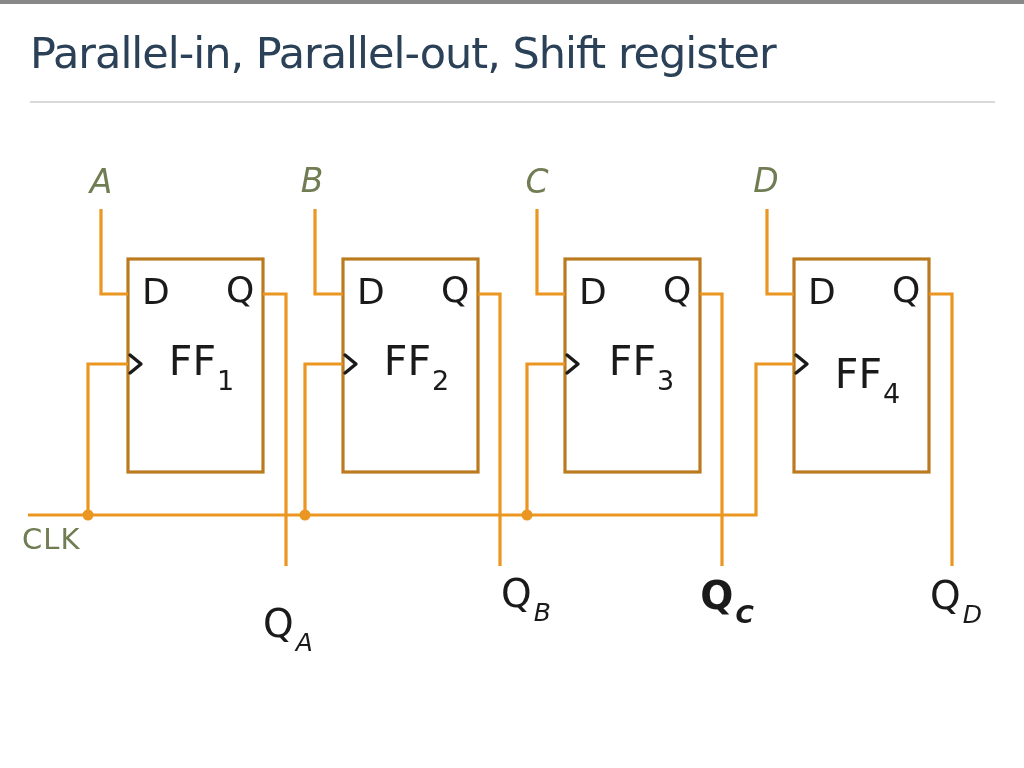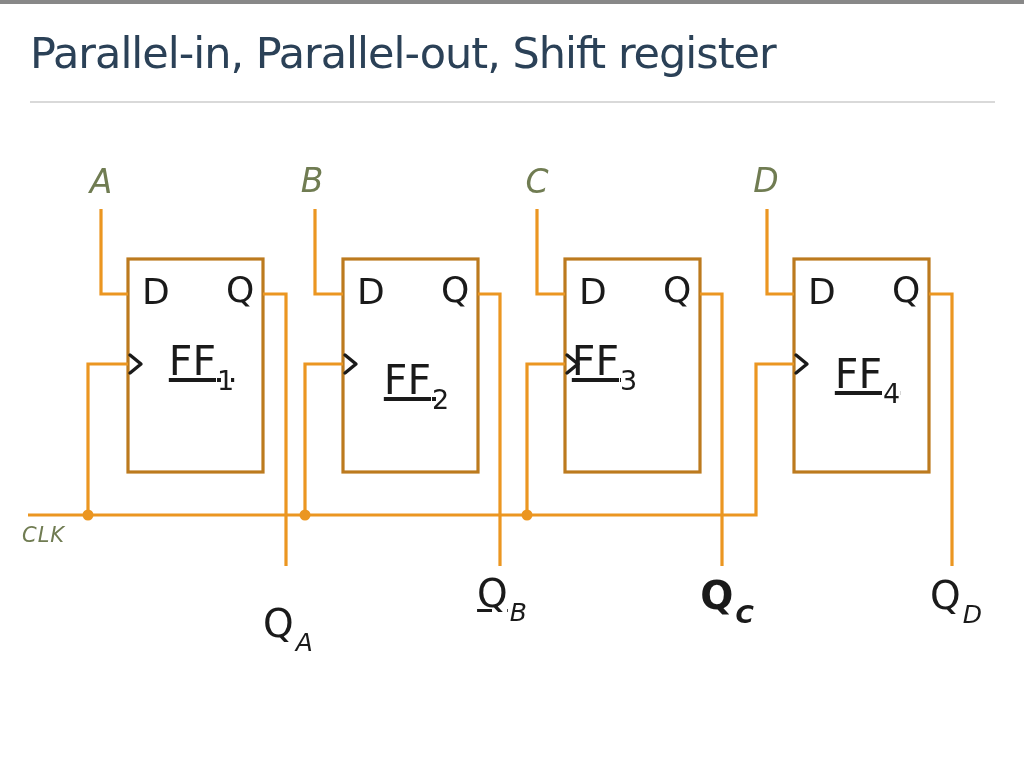--- a/index.html
+++ b/index.html
@@ -21,23 +21,23 @@
     background:var(--divider);
   }
   .diagram{position:absolute;left:0;top:0;width:1024px;height:768px;}
   svg.circuit{position:absolute;left:0;top:0;}
   .wire{stroke:var(--wire);stroke-width:3.2;fill:none;}
   .boxline{stroke:var(--box);stroke-width:3.2;fill:#fff;}
   .dot{fill:var(--wire);stroke:none;}
   .chev{stroke:var(--ink);stroke-width:3.4;fill:none;stroke-linecap:round;stroke-linejoin:round;}
   .lbl{position:absolute;color:var(--ink);line-height:1;}
   .in-lbl{font-size:33px;font-style:italic;color:var(--olive);transform:translateX(-50%);}
-  .clk-lbl{font-size:21px;color:var(--olive);letter-spacing:1px;font-style:italic;}
+  .clk-lbl{font-size:29px;color:var(--olive);letter-spacing:1px;}
   .dq{font-size:36px;}
-  .ffname{font-size:41px;transform:translateX(-50%);white-space:nowrap;text-decoration:underline;}
+  .ffname{font-size:41px;transform:translateX(-50%);white-space:nowrap;}
   .ffname sub{font-size:27px;position:relative;top:6px;left:1px;}
   .out-lbl{font-size:39px;transform:translateX(-50%);white-space:nowrap;}
   .out-lbl sub{font-size:25px;font-style:italic;position:relative;top:5px;left:2px;}
 </style>
 </head>
 <body>
 
 <div class="slide">
 
   <div class="title">Parallel-in, Parallel-out, Shift register</div>
@@ -84,26 +84,26 @@
 
     <div class="lbl clk-lbl" style="left:22px;top:521px;">CLK</div>
 
     <div class="lbl dq" style="left:142px;top:270px;">D</div>
     <div class="lbl dq" style="left:226px;top:268px;">Q</div>
     <div class="lbl ffname" style="left:201px;top:337px;"><span>FF</span><sub>1</sub></div>
     <div class="lbl out-lbl" style="left:287px;top:600px;"><span>Q</span><sub>A</sub></div>
 
     <div class="lbl dq" style="left:357px;top:270px;">D</div>
     <div class="lbl dq" style="left:441px;top:268px;">Q</div>
-    <div class="lbl ffname" style="left:416px;top:356px;"><span>FF</span><sub>2</sub></div>
-    <div class="lbl out-lbl" style="left:501px;top:570px;text-decoration:underline;"><span>Q</span><sub>B</sub></div>
+    <div class="lbl ffname" style="left:416px;top:337px;"><span>FF</span><sub>2</sub></div>
+    <div class="lbl out-lbl" style="left:525px;top:570px;"><span>Q</span><sub>B</sub></div>
 
     <div class="lbl dq" style="left:579px;top:270px;">D</div>
     <div class="lbl dq" style="left:663px;top:268px;">Q</div>
-    <div class="lbl ffname" style="left:604px;top:337px;text-align:center;"><span>FF</span><sub>3</sub></div>
+    <div class="lbl ffname" style="left:641px;top:337px;text-align:center;"><span>FF</span><sub>3</sub></div>
     <div class="lbl out-lbl" style="left:726px;top:572px;font-weight:bold;"><span>Q</span><sub>C</sub></div>
 
     <div class="lbl dq" style="left:808px;top:270px;">D</div>
     <div class="lbl dq" style="left:892px;top:268px;">Q</div>
     <div class="lbl ffname" style="left:867px;top:350px;"><span>FF</span><sub>4</sub></div>
     <div class="lbl out-lbl" style="left:955px;top:572px;text-align:right;"><span>Q</span><sub>D</sub></div>
 
   </div>
 </div>
 

